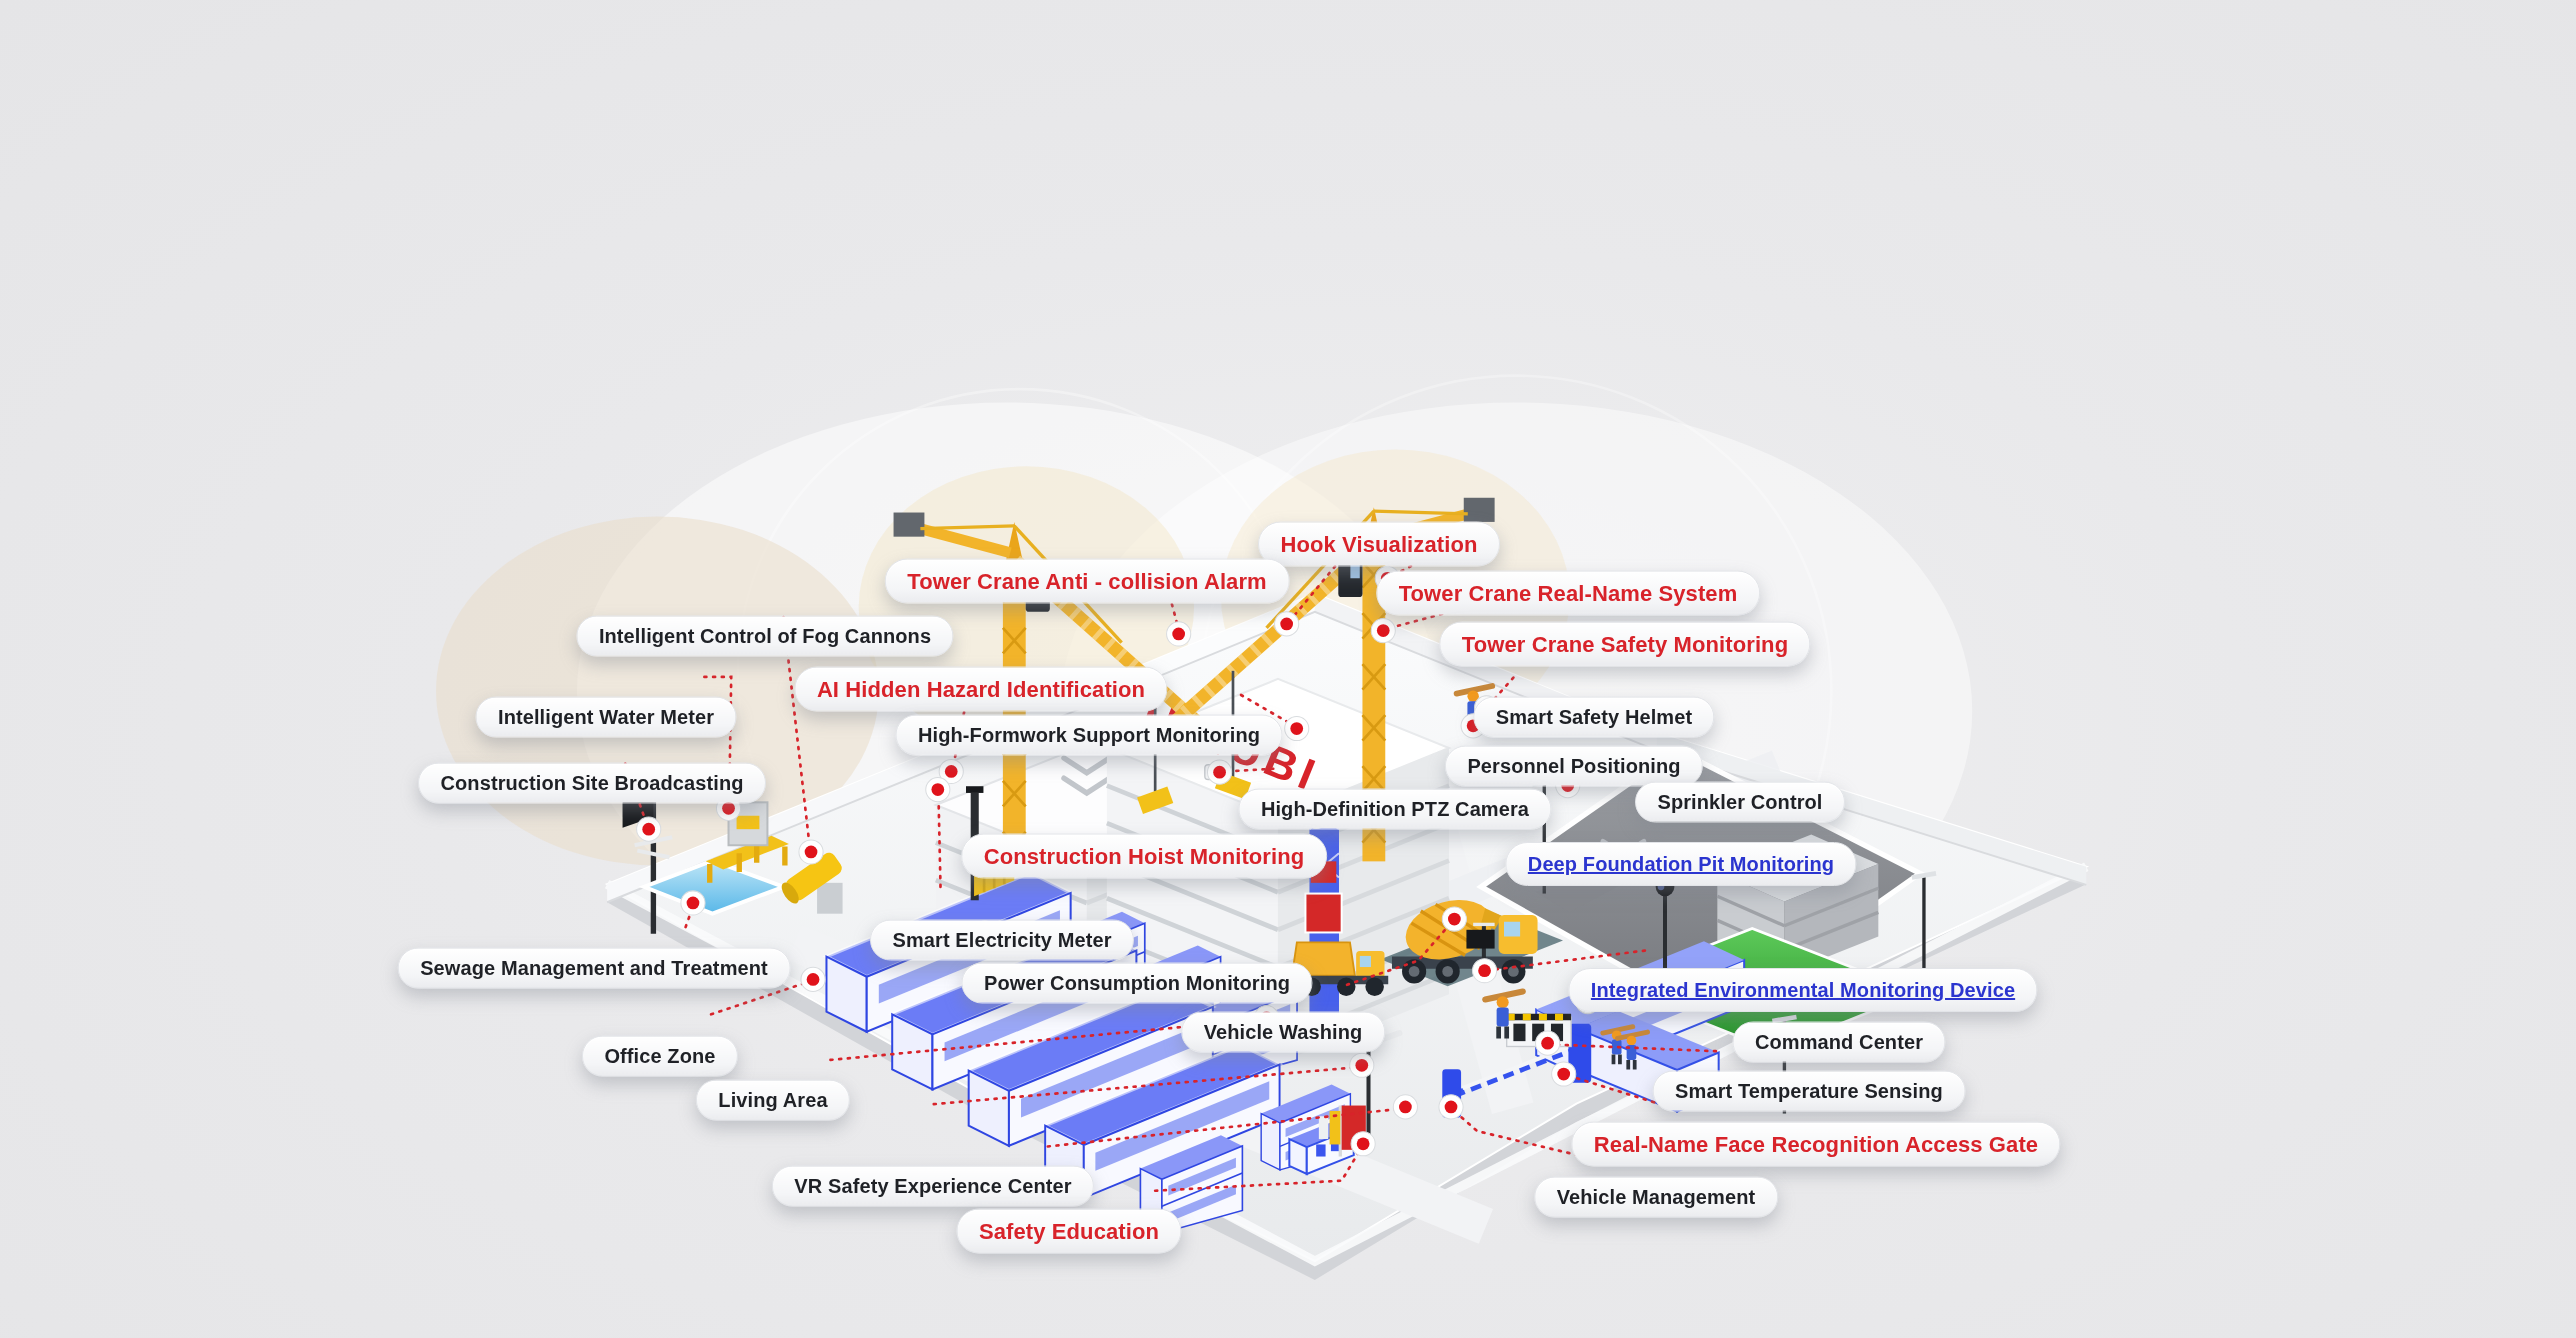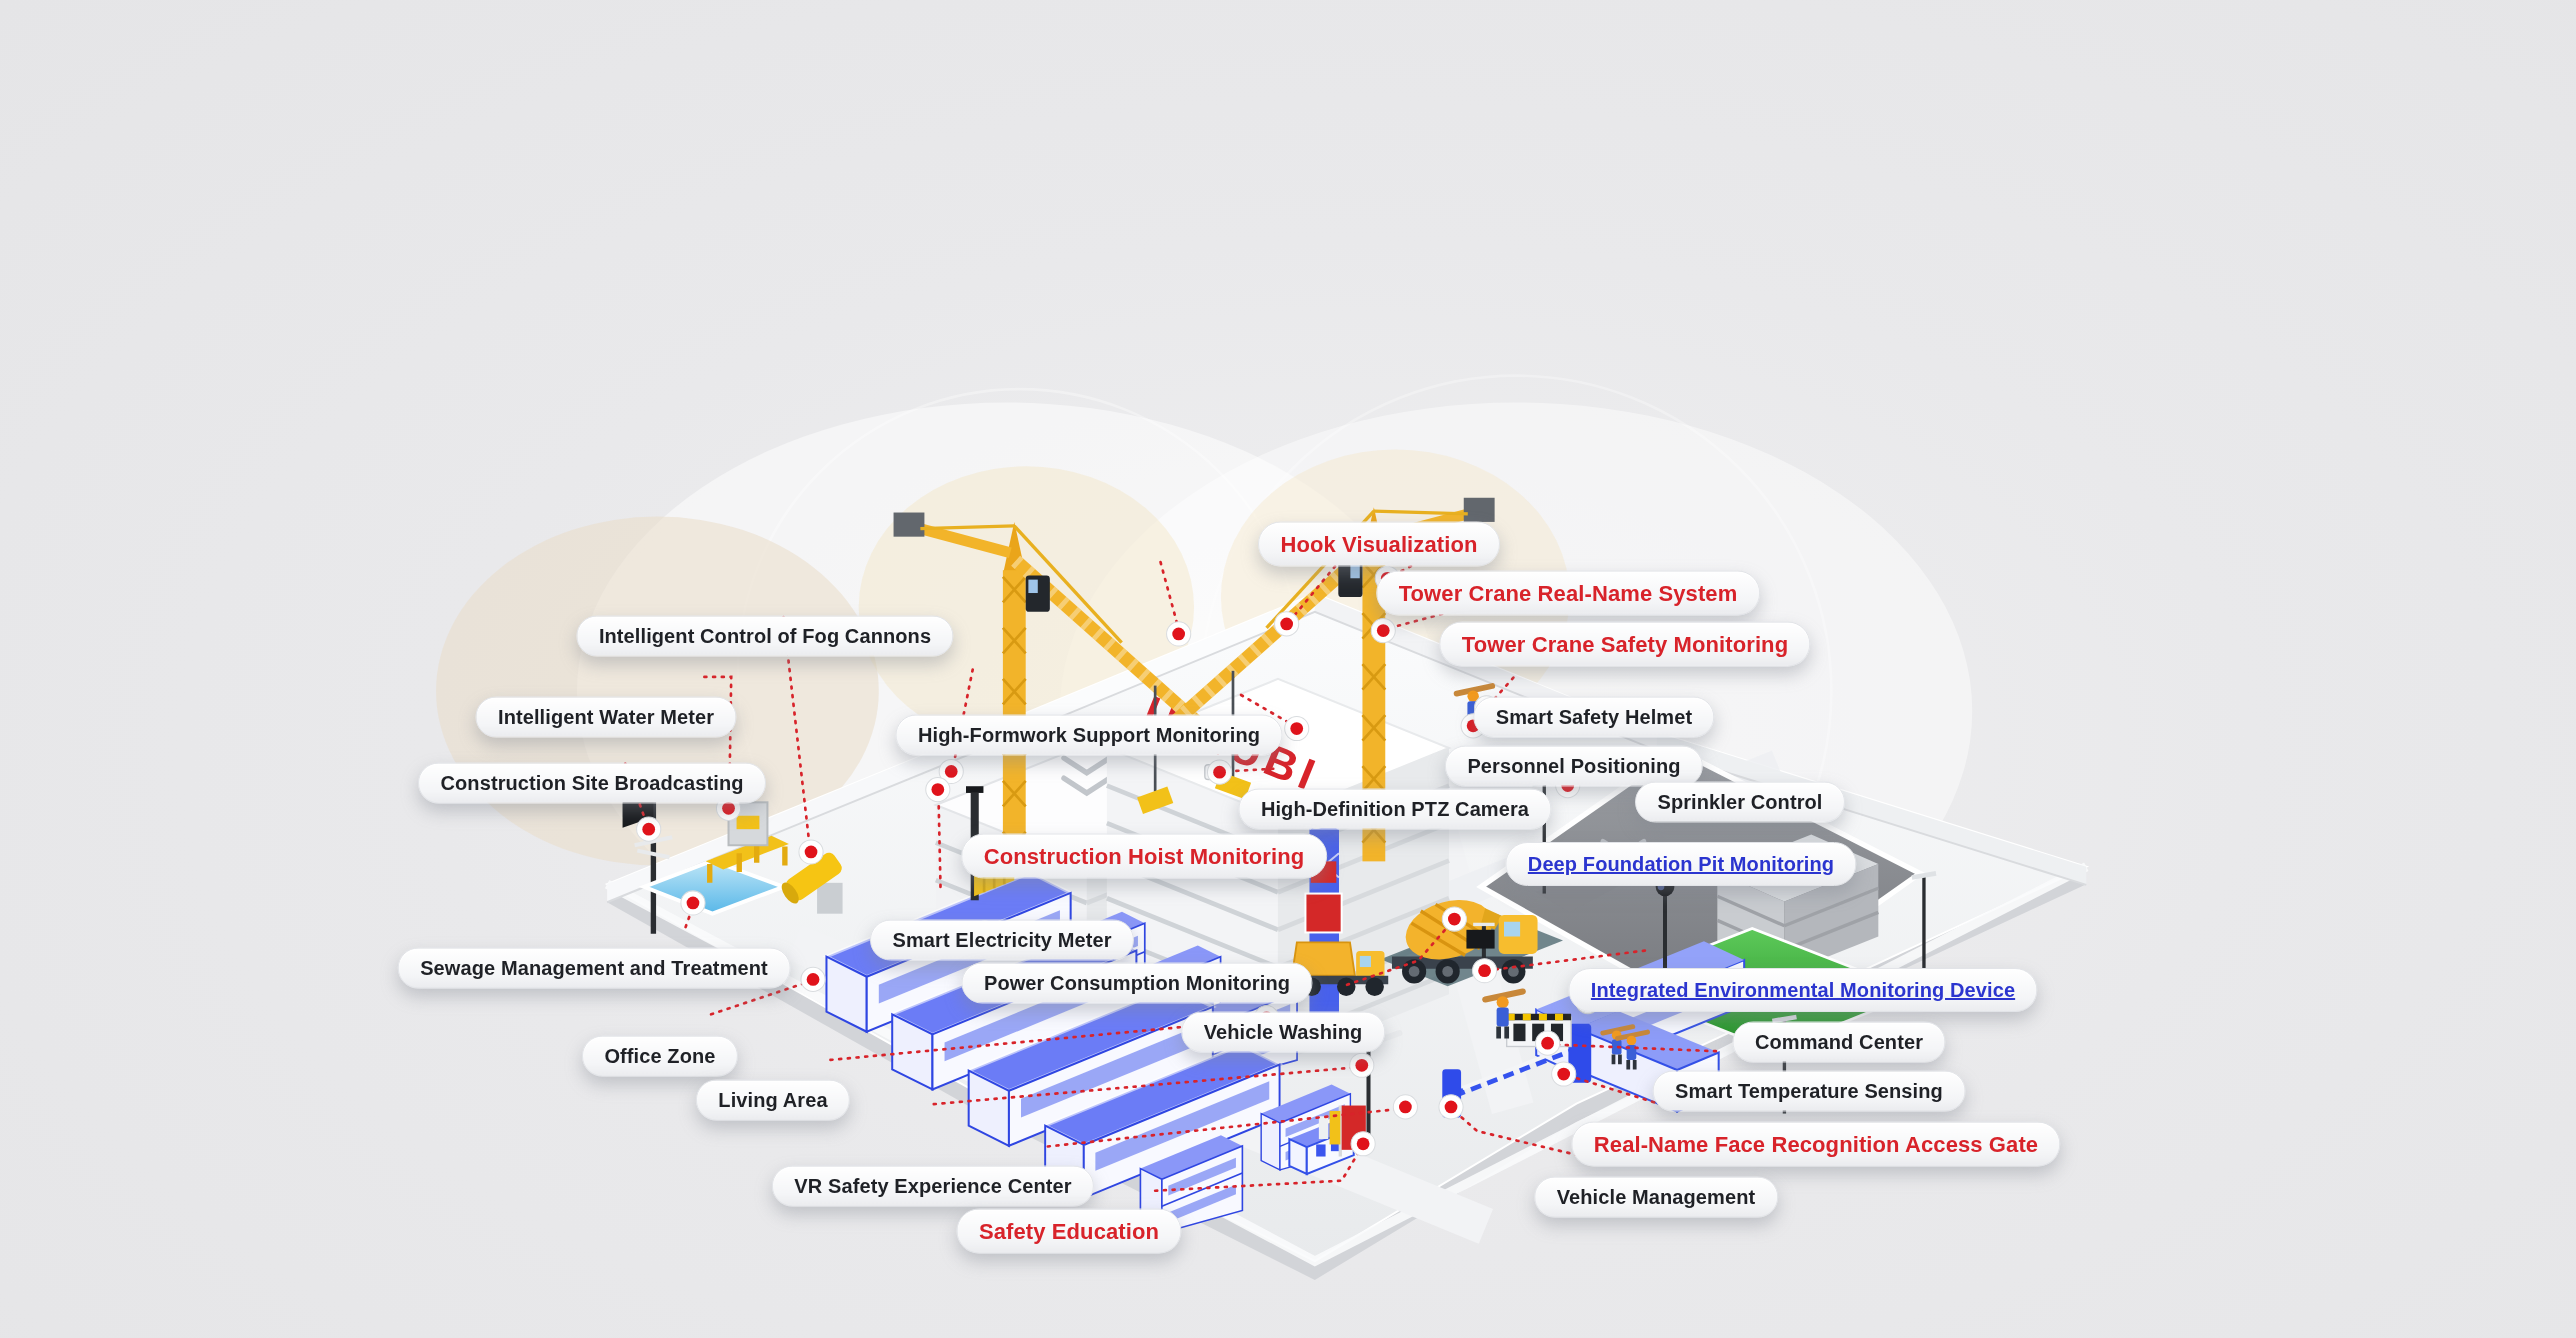--- a/index.html
+++ b/index.html
@@ -377,23 +377,25 @@
     <use href="#mk" transform="translate(2030,1588)"></use>
     <use href="#mk" transform="translate(2331,1601)"></use>
     <use href="#mk" transform="translate(2095,1650)"></use>
     <use href="#mk" transform="translate(2032,1705)"></use>
     <use href="#mk" transform="translate(2163,1650)"></use>
   </g>
 </svg>
 
 <div class="labels-layer">
       <div class="pill red" style="left: 1379px; top: 504px;">Hook Visualization</div>
+      <div class="pill red" style="left: 1087px; top: 541px;">Tower Crane Anti - collision Alarm</div>
       <div class="pill red" style="left: 1568px; top: 553px;">Tower Crane Real-Name System</div>
       <div class="pill red" style="left: 1625px; top: 604px;">Tower Crane Safety Monitoring</div>
       <div class="pill dark" style="left: 765px; top: 596px;">Intelligent Control of Fog Cannons</div>
+      <div class="pill red" style="left: 981px; top: 649px;">AI Hidden Hazard Identification</div>
       <div class="pill dark" style="left: 606px; top: 677px;">Intelligent Water Meter</div>
       <div class="pill dark" style="left: 1089px; top: 695px;">High-Formwork Support Monitoring</div>
       <div class="pill dark" style="left: 1594px; top: 677px;">Smart Safety Helmet</div>
       <div class="pill dark" style="left: 1574px; top: 726px;">Personnel Positioning</div>
       <div class="pill dark" style="left: 592px; top: 743px;">Construction Site Broadcasting</div>
       <div class="pill dark" style="left: 1395px; top: 769px;">High-Definition PTZ Camera</div>
       <div class="pill dark" style="left: 1740px; top: 762px;">Sprinkler Control</div>
       <div class="pill red" style="left: 1144px; top: 816px;">Construction Hoist Monitoring</div>
       <div class="pill blue" style="left: 1681px; top: 824px;">Deep Foundation Pit Monitoring</div>
       <div class="pill dark" style="left: 1002px; top: 900px;">Smart Electricity Meter</div>

